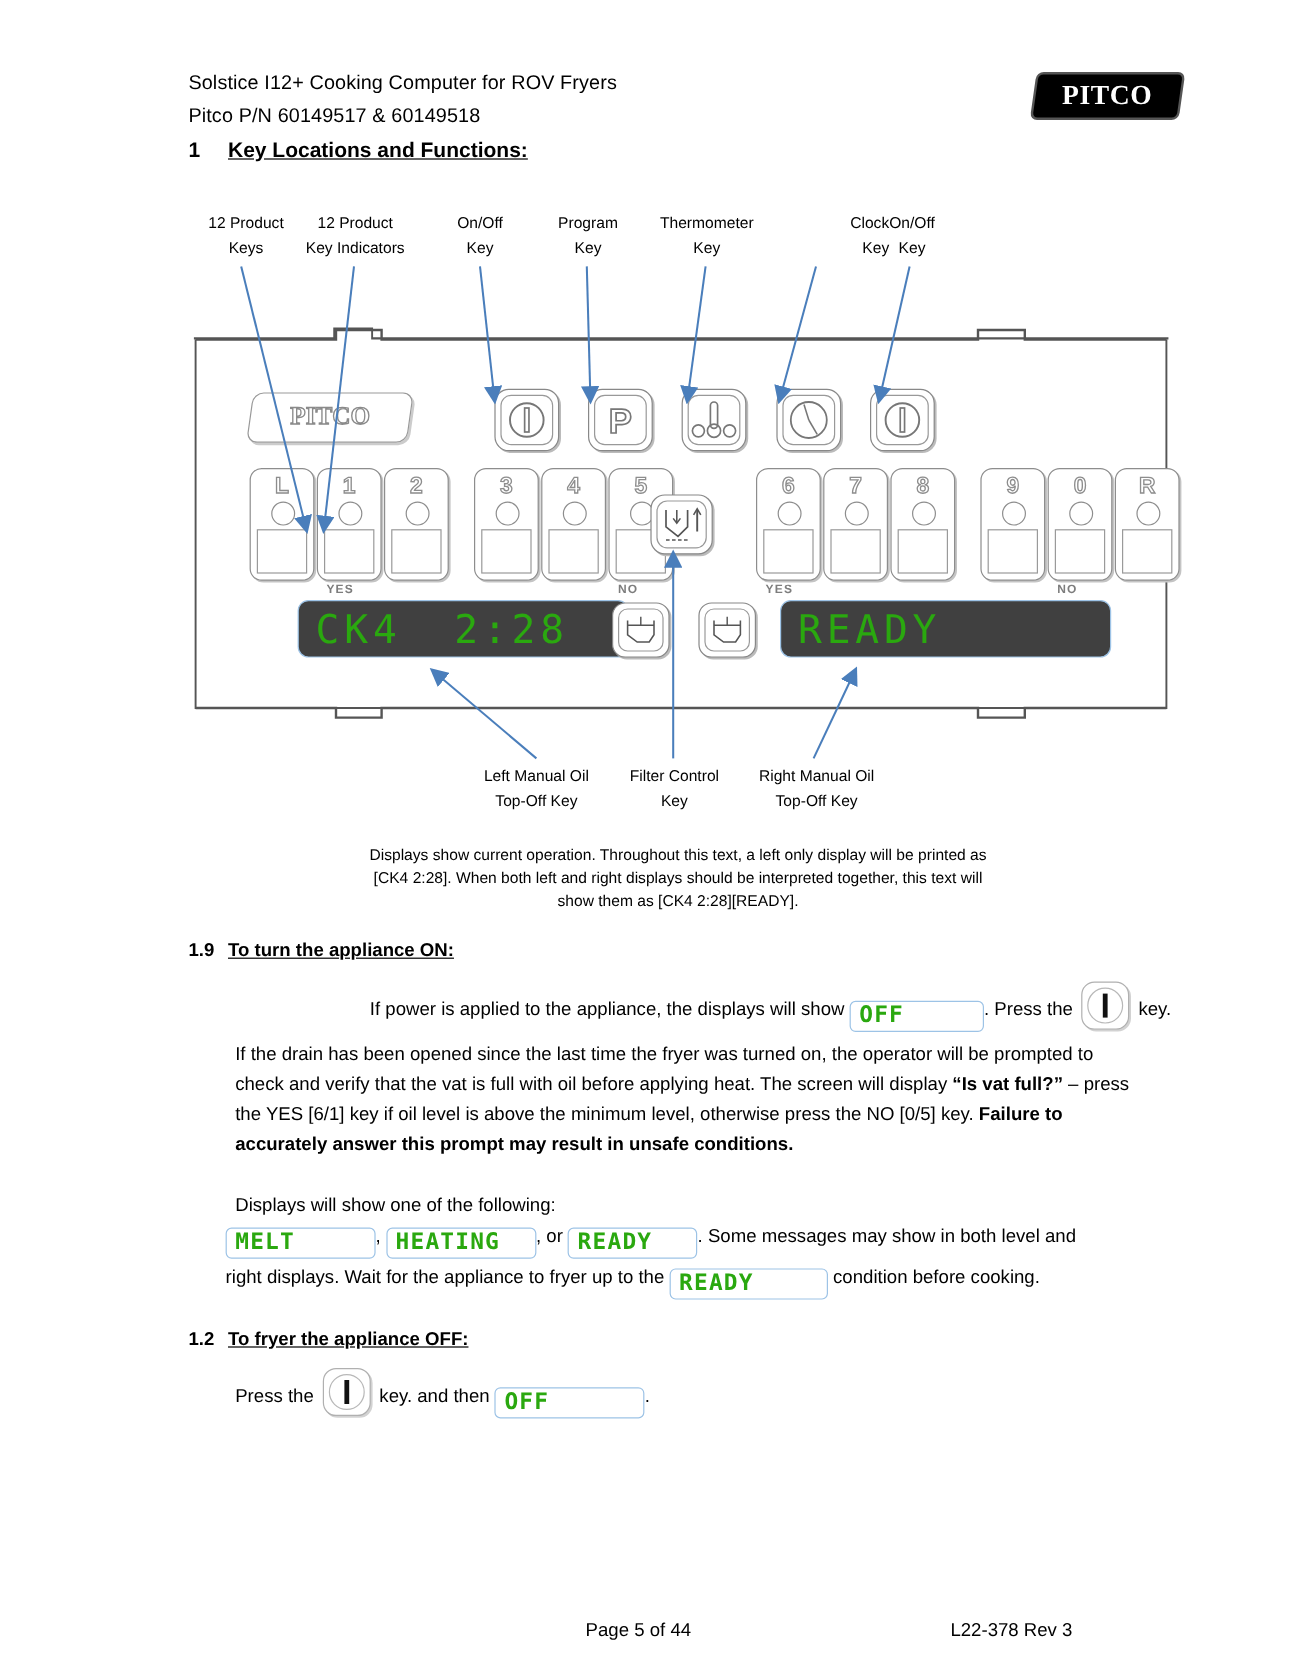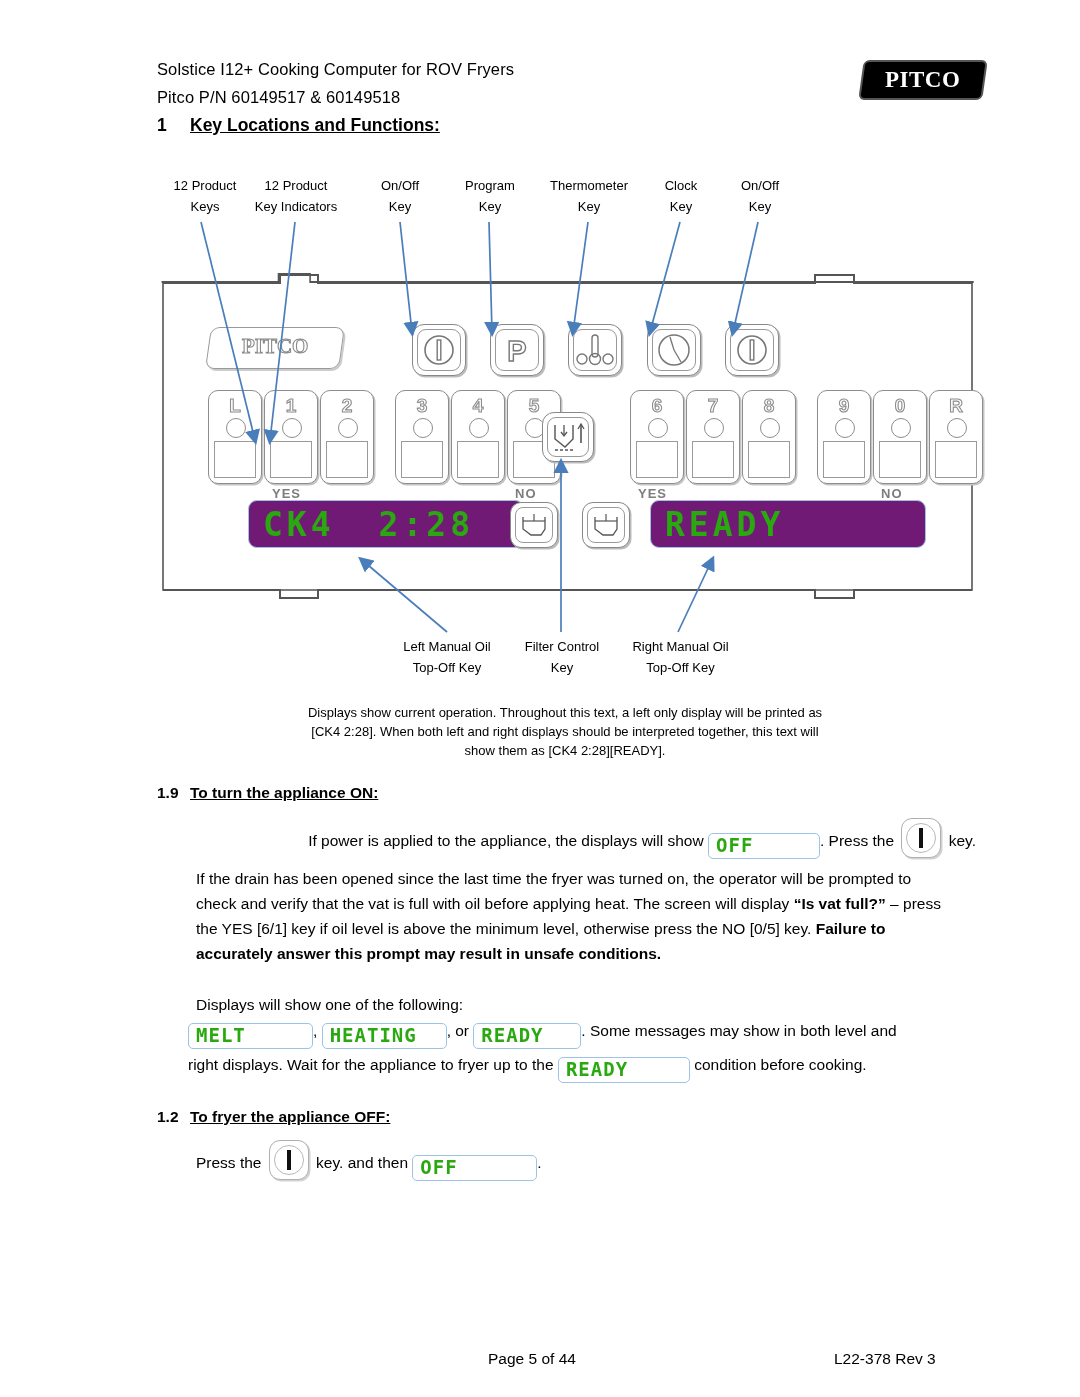--- a/index.html
+++ b/index.html
@@ -70,28 +70,28 @@
     font-size:19px;font-weight:bold;color:#fff;
     -webkit-text-stroke:1.1px #8d8d8d;
     font-family:"Liberation Sans", sans-serif;
   }
   .pkey .led{
     position:absolute;left:50%;margin-left:-9px;top:27px;width:18px;height:18px;
     border:1.4px solid #8d8d8d;border-radius:50%;
   }
   .pkey .pad{position:absolute;left:5px;right:5px;top:50px;bottom:5px;border:1.3px solid #9a9a9a;}
 
-  .ynlabel{position:absolute;font-size:13px;font-weight:bold;color:#7d7d7d;letter-spacing:1px;}
+  .ynlabel{position:absolute;font-size:10px;font-weight:bold;color:#7d7d7d;letter-spacing:1px;}
 
   
   .lcd{
-    position:absolute;border:1.4px solid #9dc3e6;border-radius:9px;background:#701a75;
+    position:absolute;border:1.4px solid #9dc3e6;border-radius:9px;background:#404040;
     display:flex;align-items:center;
     font-family:"DejaVu Sans Mono", monospace;
-    color:#2aa80f;font-weight:bold;
+    color:#2aa80f;font-weight:normal;
   }
   .lcd-main{height:46px;font-size:33px;letter-spacing:4px;padding:0 14px;}
   .lcd .gap{display:inline-block;}
 
   .oilkey{
     position:absolute;width:46px;height:44px;border:1.5px solid #888;border-radius:11px;
     box-shadow:1.5px 1.5px 0 0 #bbb;background:#fff;
   }
   .oilkey .inner{position:absolute;inset:4px;border:1.2px solid #9a9a9a;border-radius:8px;}
 
@@ -128,21 +128,21 @@
   .inline-key{
     display:inline-block;vertical-align:-12px;position:relative;
     width:38px;height:38px;border:1.5px solid #b0b0b0;border-radius:11px;
     box-shadow:1.5px 1.5px 0 0 #d2d2d2;background:#fff;margin:0 3px;
   }
   .inline-key .ring{position:absolute;inset:4px;border:1.3px solid #b8b8b8;border-radius:50%;}
   .inline-key .bar{position:absolute;left:50%;margin-left:-2px;top:9px;width:4px;height:20px;background:#111;}
 
   .footer{position:absolute;top:1350px;font-size:15.5px;}
   .footer-left{left:488px;}
-  .footer-right{left:792px;margin-left:42px;}
+  .footer-right{left:792px;}
 </style>
 </head>
 <body>
 
 <div class="page">
 
   <div class="hdr-title">Solstice I12+ Cooking Computer for ROV Fryers</div>
   <div class="hdr-sub">Pitco P/N 60149517 &amp; 60149518</div>
   <div class="logo">
     <span>PITCO</span>
@@ -165,21 +165,21 @@
     <div>Key</div>
   </div>
   <div class="callout" style="left:430px;top:175px;">
     <div>Program</div>
     <div>Key</div>
   </div>
   <div class="callout" style="left:529px;top:175px;">
     <div>Thermometer</div>
     <div>Key</div>
   </div>
-  <div class="callout" style="left:621px;top:175px;">
+  <div class="callout" style="left:621px;top:175px;text-align:right;">
     <div>Clock</div>
     <div>Key</div>
   </div>
   <div class="callout" style="left:700px;top:175px;">
     <div>On/Off</div>
     <div>Key</div>
   </div>
 
   <div class="panel">
 

